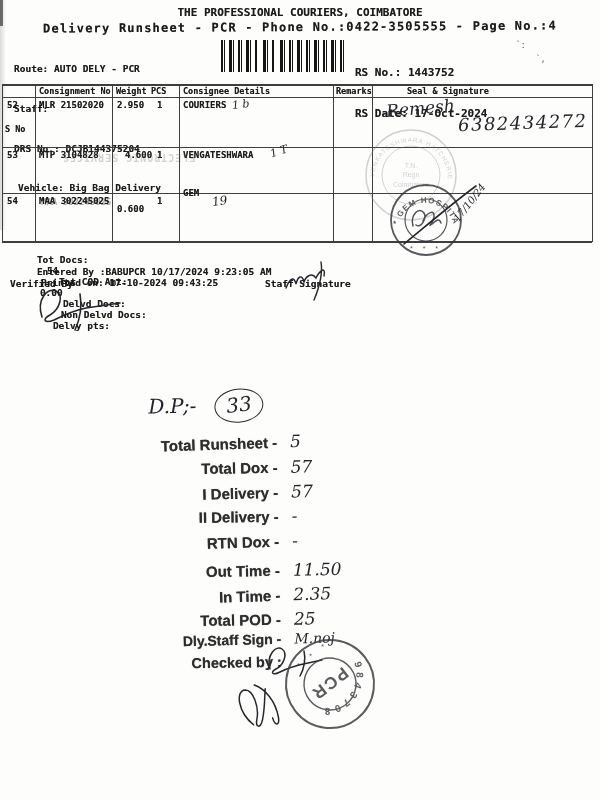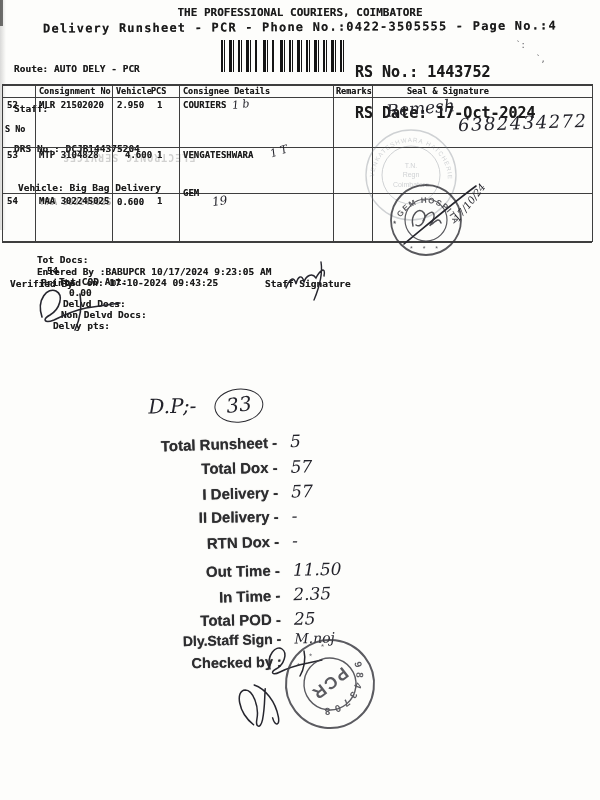--- a/index.html
+++ b/index.html
@@ -8,21 +8,21 @@
   .abs{position:absolute;}
   .mono{font-family:"DejaVu Sans Mono","Liberation Mono",monospace;font-weight:bold;
         text-shadow:0 0 .5px rgba(20,20,20,.55);white-space:pre;}
   .hw{font-family:"DejaVu Serif","Liberation Serif",serif;font-style:italic;color:#23232b;white-space:pre;}
   .stampedlabel{font-family:"Liberation Sans","DejaVu Sans",sans-serif;font-weight:700;color:#2d2d2f;
         text-shadow:0 0 .7px rgba(45,45,47,.8);}
   
   .doc-title{top:6px;left:0;width:100%;text-align:center;font-size:11px;}
   .doc-subtitle{top:20px;left:0;width:100%;text-align:center;font-size:12px;letter-spacing:1.2px;transform:rotate(-.35deg);}
   .info-left{top:36px;left:14px;font-size:9.5px;line-height:13.2px;}
-  .info-right{top:39px;left:355px;font-size:15px;line-height:13.5px;}
+  .info-right{top:39px;left:355px;font-size:11px;line-height:13.5px;}
   .barcode{left:221px;top:40px;width:124px;height:32px;
     background-image:
       repeating-linear-gradient(90deg,#141414 0 2px,rgba(0,0,0,0) 2px 3.5px,#141414 3.5px 4.5px,rgba(0,0,0,0) 4.5px 8px,#141414 8px 11px,rgba(0,0,0,0) 11px 12.5px,#141414 12.5px 13.5px,rgba(0,0,0,0) 13.5px 17px);}
   
   .tline{left:2px;width:590px;border-top:1px solid #3e3e3e;height:0;}
   .tline.thick{border-top-width:2px;}
   .vline{border-left:1px solid #3e3e3e;width:0;top:84px;height:158px;}
   .th{font-size:8.5px;}
   .td{font-size:9px;}
   .bleed{color:rgba(70,70,70,.24);font-weight:bold;font-size:10px;letter-spacing:1px;
@@ -77,21 +77,21 @@
   <div class="abs vline" style="left:2px;"></div>
   <div class="abs vline" style="left:35px;"></div>
   <div class="abs vline" style="left:112px;"></div>
   <div class="abs vline" style="left:179px;"></div>
   <div class="abs vline" style="left:333px;"></div>
   <div class="abs vline" style="left:372px;"></div>
   <div class="abs vline" style="left:592px;"></div>
 
   <div class="abs mono th" style="left:5px;top:86px;margin-top:38px;">S No</div>
   <div class="abs mono th" style="left:39px;top:86px;">Consignment No</div>
-  <div class="abs mono th" style="left:116px;top:86px;">Vehicle</div>
+  <div class="abs mono th" style="left:116px;top:86px;">Weight</div>
   <div class="abs mono th" style="left:151px;top:86px;">PCS</div>
   <div class="abs mono th" style="left:183px;top:86px;">Consignee Details</div>
   <div class="abs mono th" style="left:336px;top:86px;">Remarks</div>
   <div class="abs mono th" style="left:407px;top:86px;">Seal &amp; Signature</div>
 
   <div class="abs mono td" style="left:7px;top:100px;">52</div>
   <div class="abs mono td" style="left:39px;top:100px;">MLR 21502020</div>
   <div class="abs mono td" style="left:117px;top:100px;">2.950</div>
   <div class="abs mono td" style="left:157px;top:100px;">1</div>
   <div class="abs mono td" style="left:183px;top:100px;">COURIERS</div>
@@ -102,21 +102,21 @@
   <div class="abs mono td" style="left:7px;top:150px;">53</div>
   <div class="abs mono td" style="left:39px;top:150px;">MTP 3104828</div>
   <div class="abs mono td" style="left:125px;top:150px;">4.600</div>
   <div class="abs mono td" style="left:157px;top:150px;">1</div>
   <div class="abs mono td" style="left:183px;top:150px;">VENGATESHWARA</div>
   <div class="abs hw" style="left:270px;top:145px;font-size:11px;transform:rotate(-18deg);">1 T</div>
   <div class="abs bleed" style="left:62px;top:152px;">ELECTRONIC SERVICES</div>
 
   <div class="abs mono td" style="left:7px;top:196px;">54</div>
   <div class="abs mono td ghosted" style="left:39px;top:196px;">MAA 302245025</div>
-  <div class="abs mono td" style="left:117px;top:197px;">0.600</div>
+  <div class="abs mono td" style="left:117px;top:204px;">0.600</div>
   <div class="abs mono td" style="left:157px;top:196px;">1</div>
   <div class="abs mono td" style="left:183px;top:188px;">GEM</div>
   <div class="abs hw" style="left:212px;top:194px;font-size:12px;transform:rotate(-8deg);">19</div>
 
   <svg class="abs stamp" style="left:363px;top:127px;opacity:.32;" width="96" height="96" viewBox="-48 -48 96 96">
     <defs>
         <path id="arcV" d="M -37,4 A 37,37 0 0 1 37,4"></path>
       </defs>
     <circle r="45" fill="none" stroke="#6f7680" stroke-width="1.4"></circle>
     <circle r="29" fill="none" stroke="#6f7680" stroke-width="1"></circle>
@@ -143,21 +143,21 @@
 
   <svg class="abs sig" style="left:396px;top:182px;" width="90" height="66">
     <path d="M8,62 C30,44 58,20 80,4" stroke-width="1.6"></path>
   </svg>
   <div class="abs hw" style="left:447px;top:197px;font-size:10px;transform:rotate(-52deg);">17/10/24</div>
 
   <div class="abs mono totline" style="left:14px;top:243px;">
     <span>Tot Docs:</span>
     <span style="margin-left:10px;">54</span>
     <span style="margin-left:22px;">Tot COD Amt:</span>
-    <span style="margin-left:32px;">0.00</span>
+    <span style="margin-left:3px;">0.00</span>
     <span style="margin-left:26px;">Delvd Docs:</span>
     <span style="margin-left:24px;">Non Delvd Docs:</span>
     <span style="margin-left:16px;">Delvy pts:</span>
   </div>
   <div class="abs mono totline" style="left:14px;top:255px;">
     <span>Entered By :BABUPCR 10/17/2024 9:23:05 AM</span>
     <span style="margin-left:4px;">Printed on: 17-10-2024 09:43:25</span>
   </div>
 
   <div class="abs mono totline" style="left:10px;top:278px;">Verified By</div>

